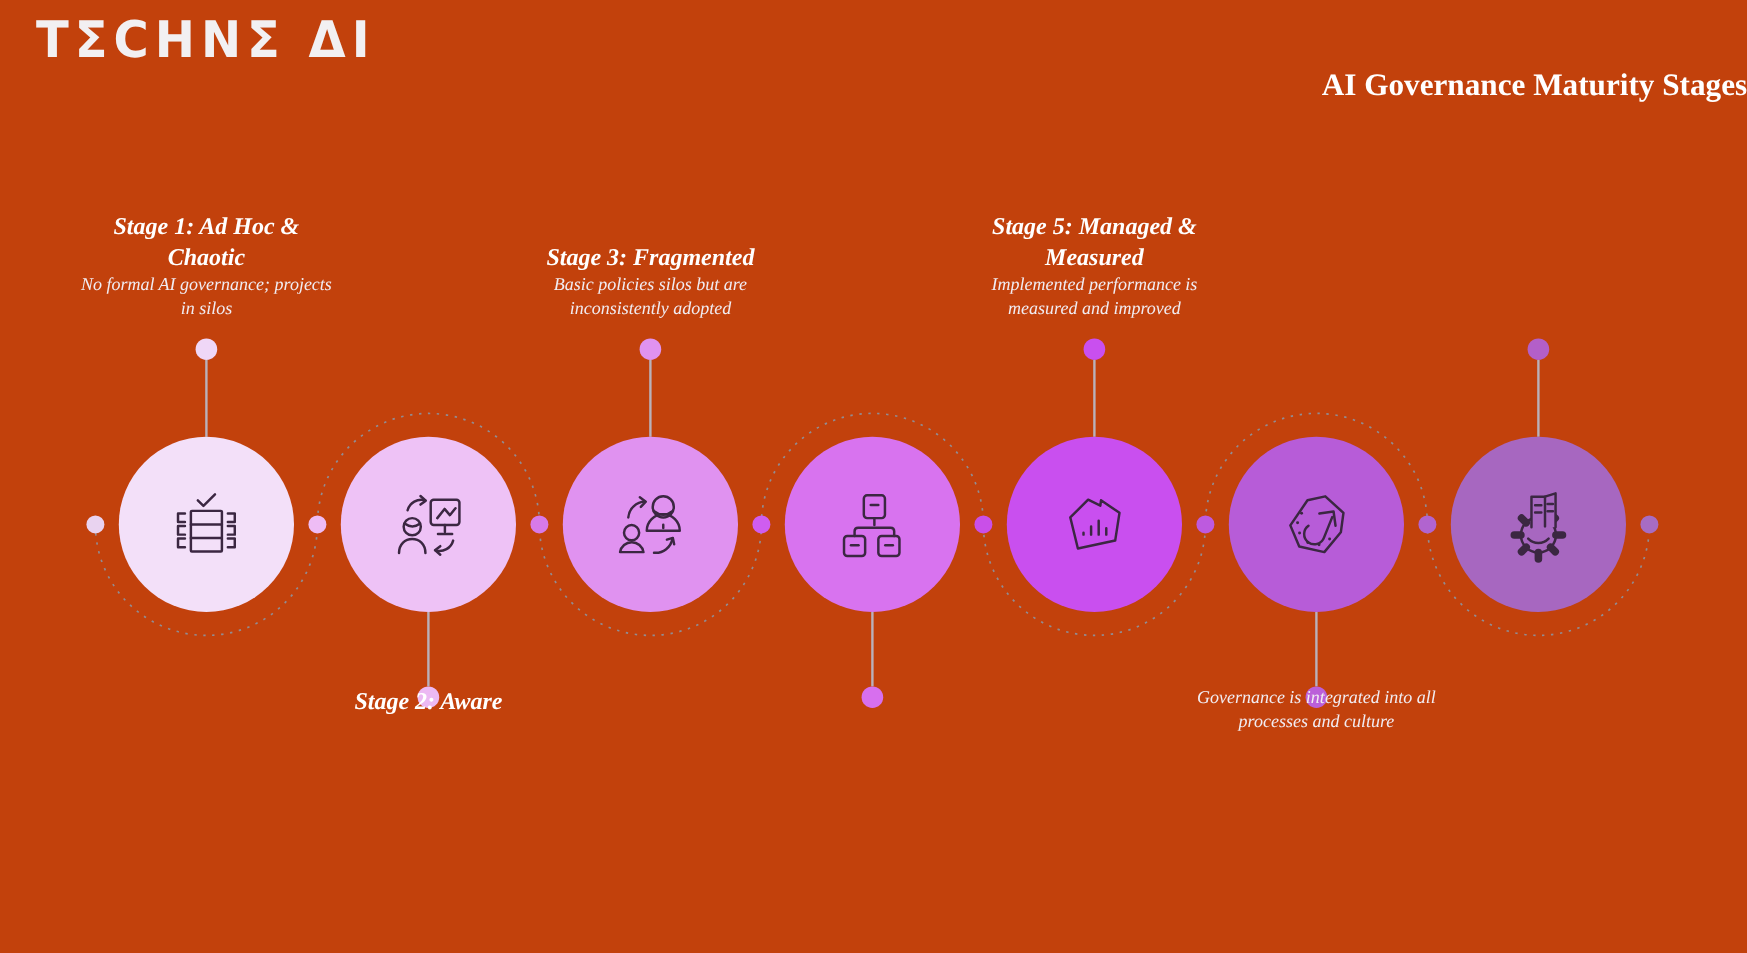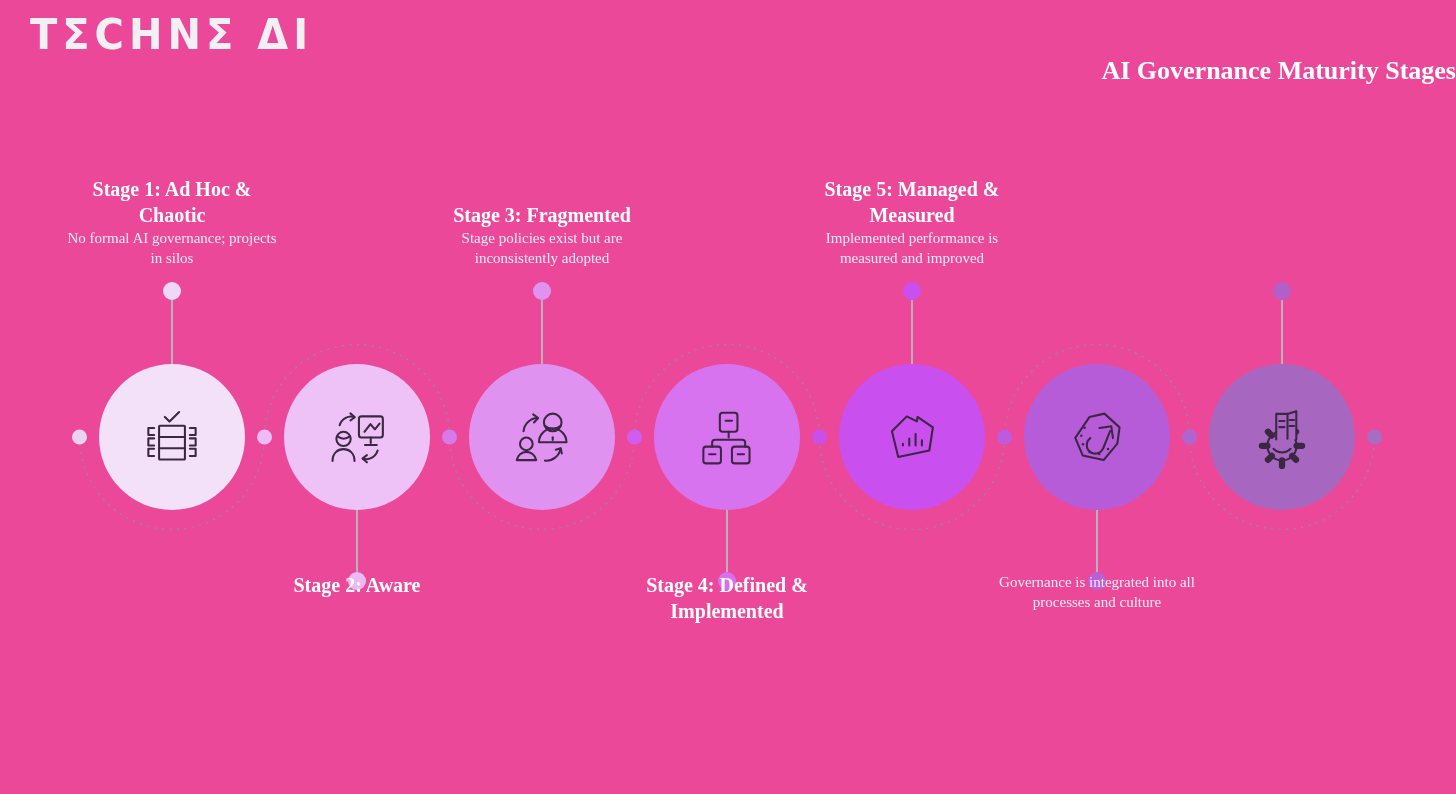--- a/index.html
+++ b/index.html
@@ -1,18 +1,18 @@
 <!DOCTYPE html>
 <html><head>
 <meta charset="utf-8">
 <style>
   * { margin:0; padding:0; box-sizing:border-box; }
   html,body { background:#2e2c2e; }
   body { font-family:"Liberation Serif","DejaVu Serif",serif; }
-  .canvas { position:relative; width:1456px; height:794px; background:#ec4899; overflow:hidden; }
+  .canvas { position:relative; width:1456px; height:794px; background:#c2410c; overflow:hidden; }
 
   .logo {
     position:absolute; left:30px; top:10px;
     font-family:"DejaVu Sans","Liberation Sans",sans-serif;
     font-weight:800; font-size:40px; letter-spacing:5px;
     color:#f2f0f2; transform:scaleY(1.05); transform-origin:left top;
   }
   .page-title {
     position:absolute; left:0; top:56px; width:100%;
     text-align:right; font-weight:bold; font-size:26px; color:#ffffff;
@@ -33,21 +33,21 @@
   .stage .stem-line { position:absolute; left:calc(var(--cx) - 1px); width:2px; background:#b9b1bb; }
   .label-top .stem-line { top:300px; height:64px; }
   .label-bottom .stem-line { top:510px; height:62px; }
 
   .stage .stem-dot { position:absolute; left:calc(var(--cx) - 9px); width:18px; height:18px; border-radius:50%; }
   .label-top .stem-dot { top:282px; }
   .label-bottom .stem-dot { top:572px; }
 
   .stage .label {
     position:absolute; left:calc(var(--cx) - 140px); width:280px;
-    text-align:center; color:#ffffff;
+    text-align:center; color:#ffffff;font-style:italic;
   }
   .label-top .label { top:140px; height:128px; display:flex; flex-direction:column; justify-content:flex-end; }
   .label-bottom .label { top:572px; }
 
   .stage-title { font-size:20px; font-weight:bold; line-height:1.3; white-space:pre-line; color:#ffffff; }
   .stage-desc { font-size:15px; line-height:1.35; margin-top:0; white-space:pre-line; color:#f1ecf2; }
 </style>
 </head>
 <body>
 
@@ -126,21 +126,21 @@
               <path d="M8.8 3.8l1.8 1.3-1.5 1.6"></path>
               <circle cx="6.3" cy="14.5" r="2.3"></circle>
               <path d="M2.8 20.4a3.6 3.6 0 0 1 7.1 0z"></path>
               <path d="M13.1 20.6a5.2 5.2 0 0 0 5.6-4.4"></path>
               <path d="M17 16.6l1.8-0.5 0.4 1.9"></path>
             </svg>
           </span>
     </div>
     <div class="label">
       <div class="stage-title">Stage 3: Fragmented</div>
-      <div class="stage-desc">Stage policies exist but are
+      <div class="stage-desc">Basic policies silos but are
 inconsistently adopted</div>
     </div>
   </div>
       <div class="stage label-bottom" style="--cx: 727px; --cc: #d873ef;">
     <div class="stem-line"></div>
     <div class="stem-dot" style="background: rgb(215, 111, 238);"></div>
     <div class="circle">
       <span class="icon">
             <svg viewBox="0 0 24 24" fill="none" stroke="currentColor" stroke-width="0.75" stroke-linecap="round" stroke-linejoin="round">
               <rect x="9.4" y="3.2" width="6.4" height="6.9" rx="1"></rect>
@@ -148,22 +148,20 @@
               <path d="M12.6 10.1v2.1"></path>
               <path d="M6.6 15.5v-1.4q0-1.1 1.1-1.1h9.8q1.1 0 1.1 1.1v1.4"></path>
               <rect x="3.4" y="15.5" width="6.4" height="6.1" rx="1"></rect>
               <path d="M5.5 18.3h2.3"></path>
               <rect x="13.8" y="15.5" width="6.4" height="6.1" rx="1"></rect>
               <path d="M15.9 18.3h2.3"></path>
             </svg>
           </span>
     </div>
     <div class="label">
-      <div class="stage-title">Stage 4: Defined &amp;
-Implemented</div>
     </div>
   </div>
       <div class="stage label-top" style="--cx: 912px; --cc: #c94fef;">
     <div class="stem-line"></div>
     <div class="stem-dot" style="background: rgb(201, 79, 239);"></div>
     <div class="circle">
       <span class="icon">
             <svg viewBox="0 0 24 24" fill="none" stroke="currentColor" stroke-width="0.75" stroke-linecap="round" stroke-linejoin="round">
               <path d="M4.7 9.9L10.1 4.5l3.7 1.8 0.2-1.6 5.6 3.8-1.3 8.4-11.3 2.4z"></path>
               <path d="M8.7 15.1v-0.6M11 15.1v-2.5M13.3 15.1v-4.2M15.6 15.1v-1.9"></path>

